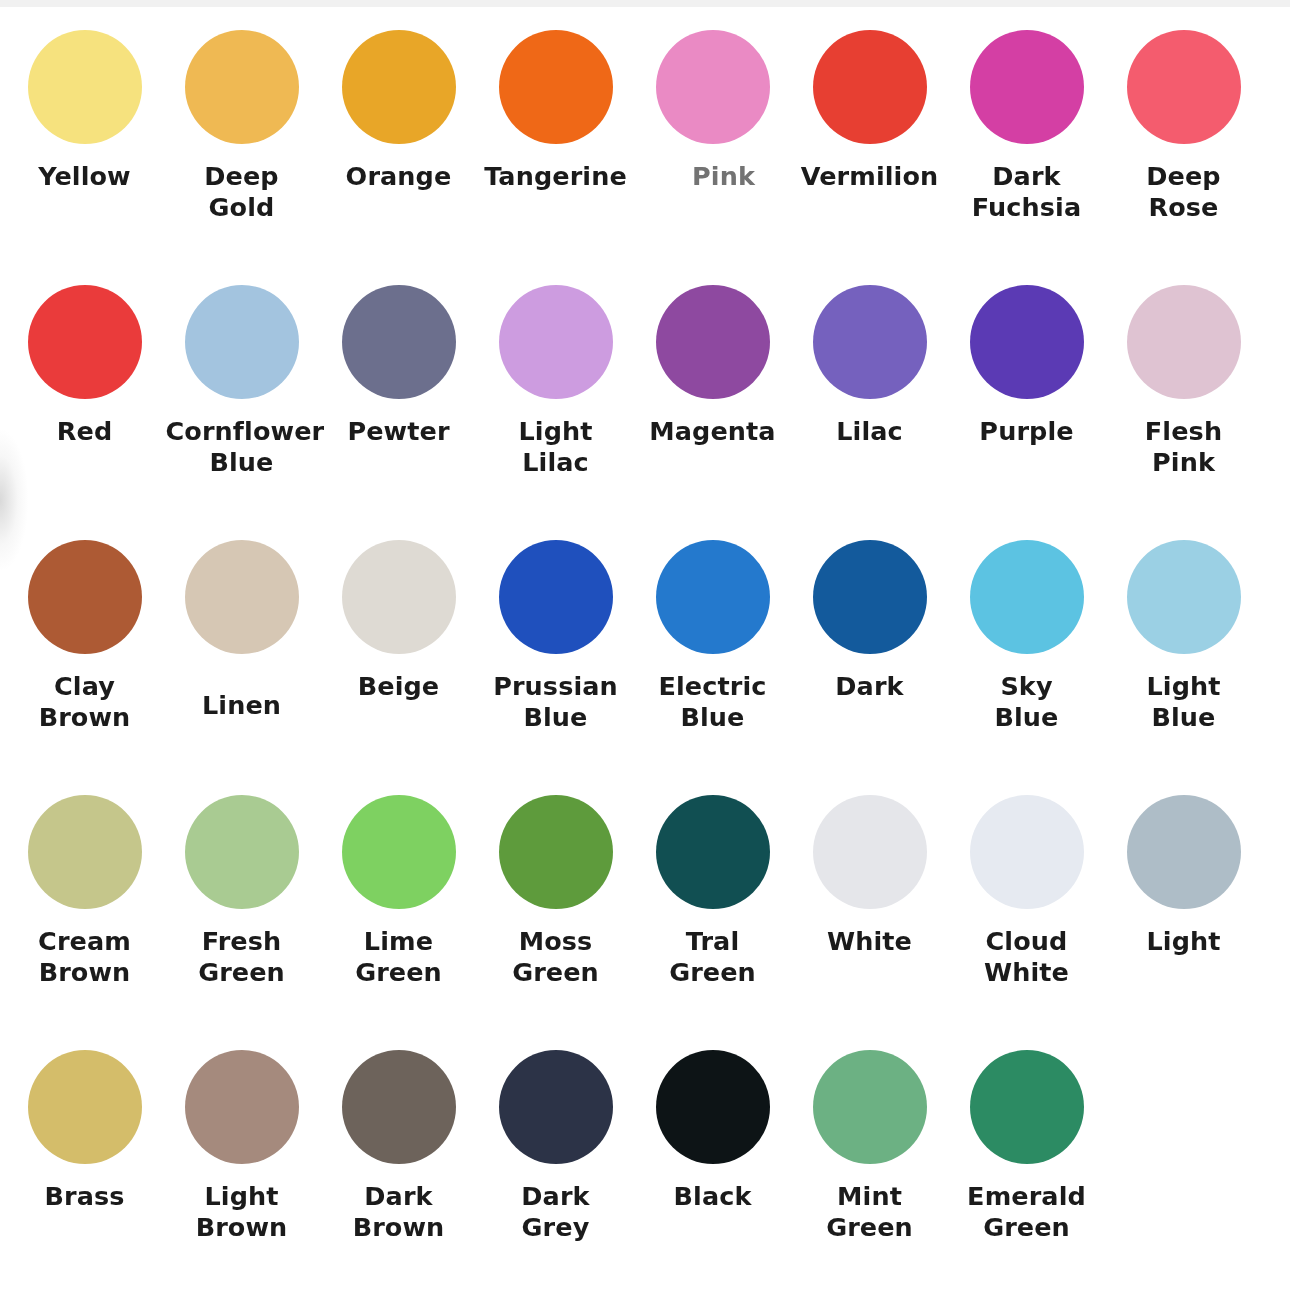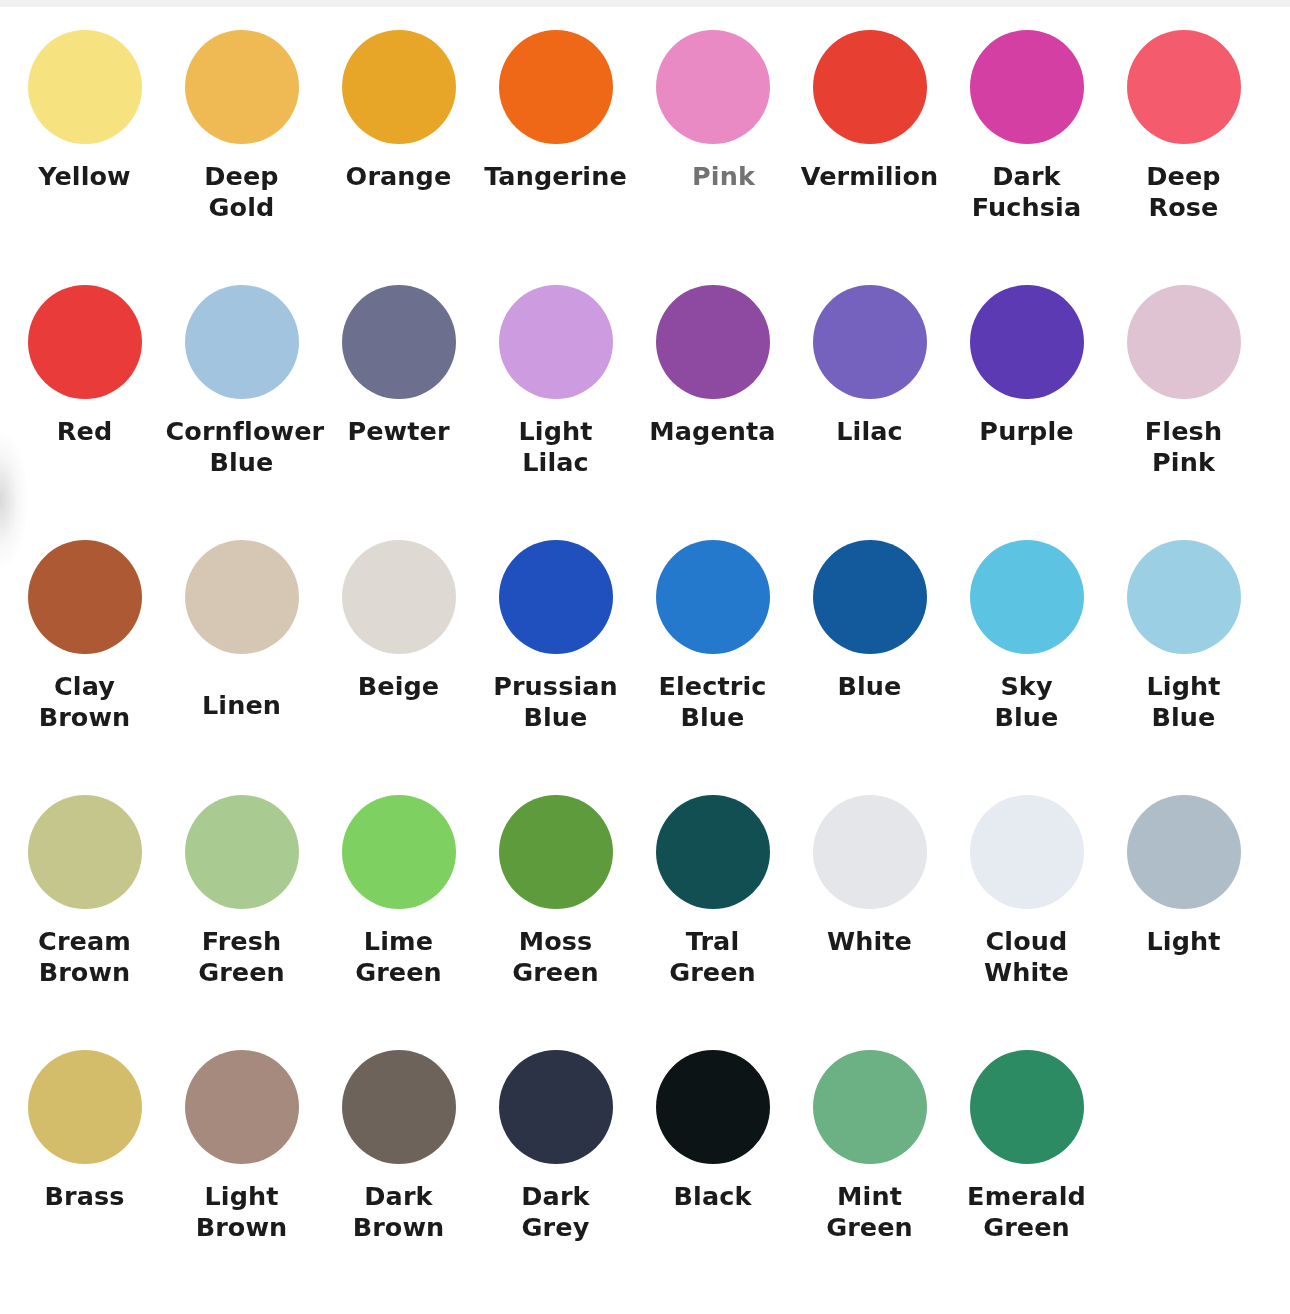--- a/index.html
+++ b/index.html
@@ -162,21 +162,21 @@
     <div class="swatch">
       <div class="dot" style="background: rgb(31, 80, 189);"></div>
       <div class="label" style="color: rgb(27, 27, 27);">Prussian Blue</div>
     </div>
     <div class="swatch">
       <div class="dot" style="background: rgb(36, 121, 205);"></div>
       <div class="label" style="color: rgb(27, 27, 27);">Electric Blue</div>
     </div>
     <div class="swatch">
       <div class="dot" style="background: rgb(19, 90, 156);"></div>
-      <div class="label one-line" style="color: rgb(27, 27, 27);">Blue</div>
+      <div class="label one-line" style="color: rgb(27, 27, 27);">Dark</div>
     </div>
     <div class="swatch">
       <div class="dot" style="background: rgb(92, 195, 226);"></div>
       <div class="label" style="color: rgb(27, 27, 27);">Sky Blue</div>
     </div>
     <div class="swatch">
       <div class="dot" style="background: rgb(155, 208, 228);"></div>
       <div class="label" style="color: rgb(27, 27, 27);">Light Blue</div>
     </div>
     <div class="swatch">

